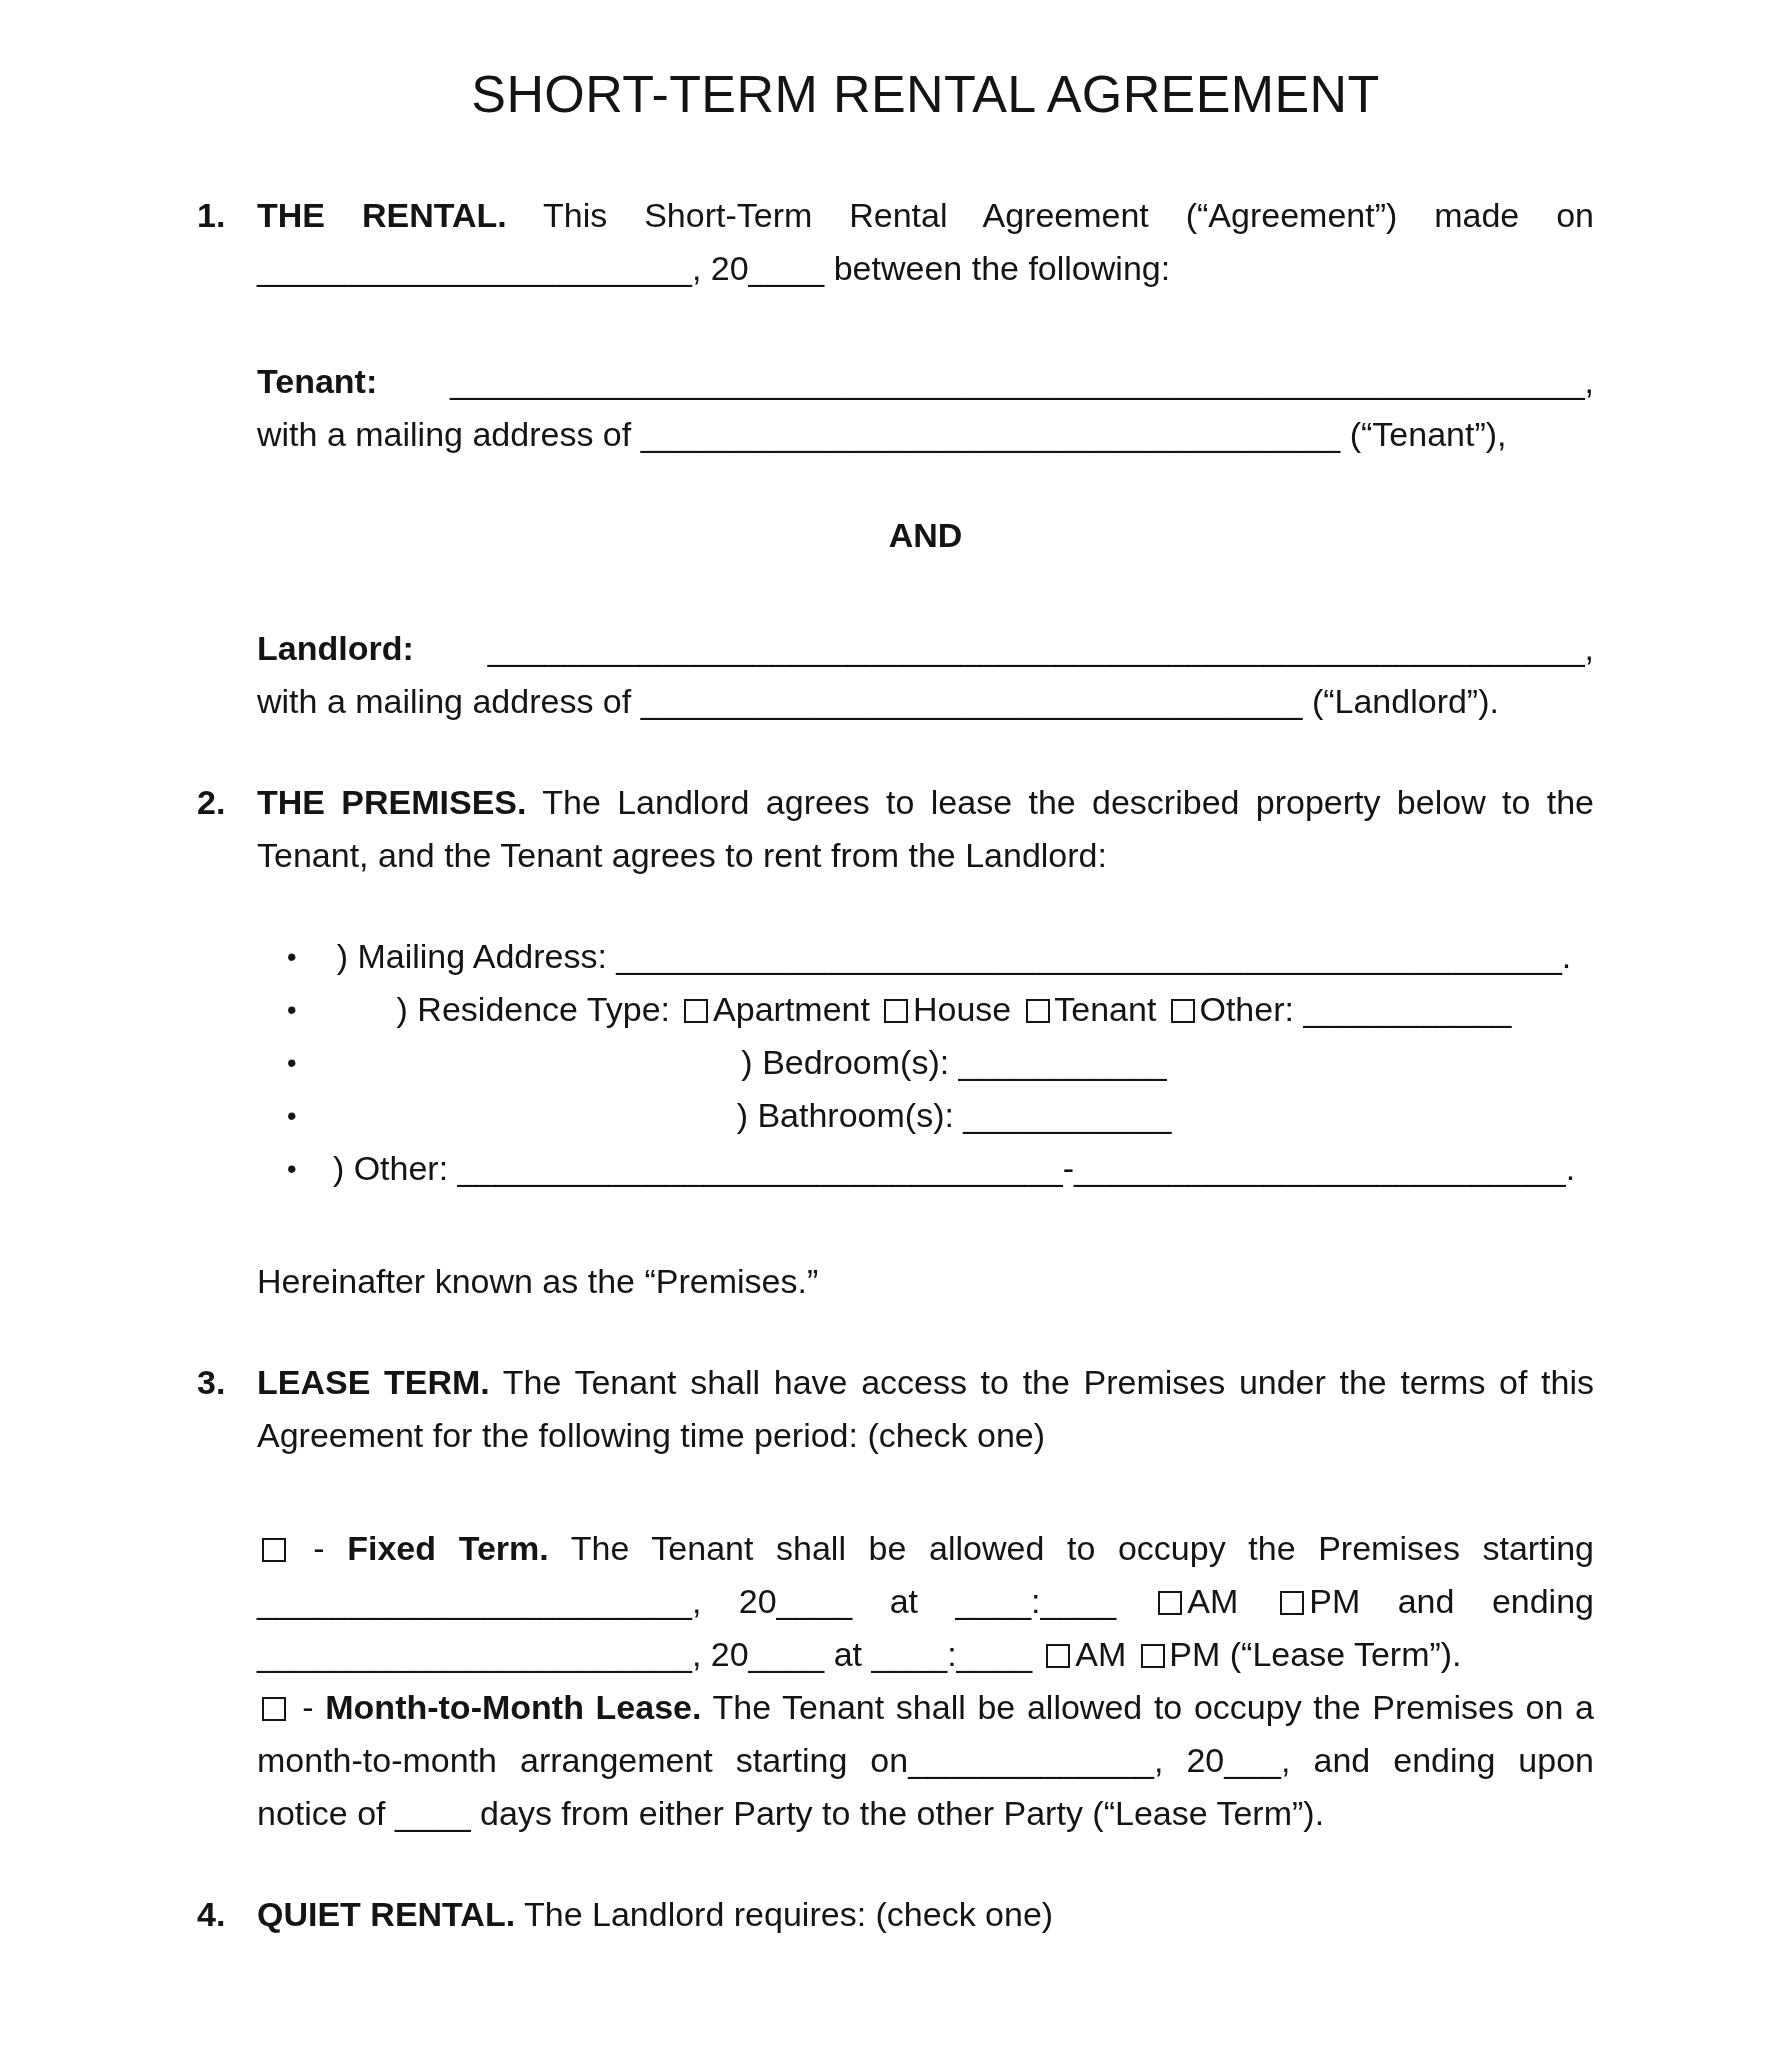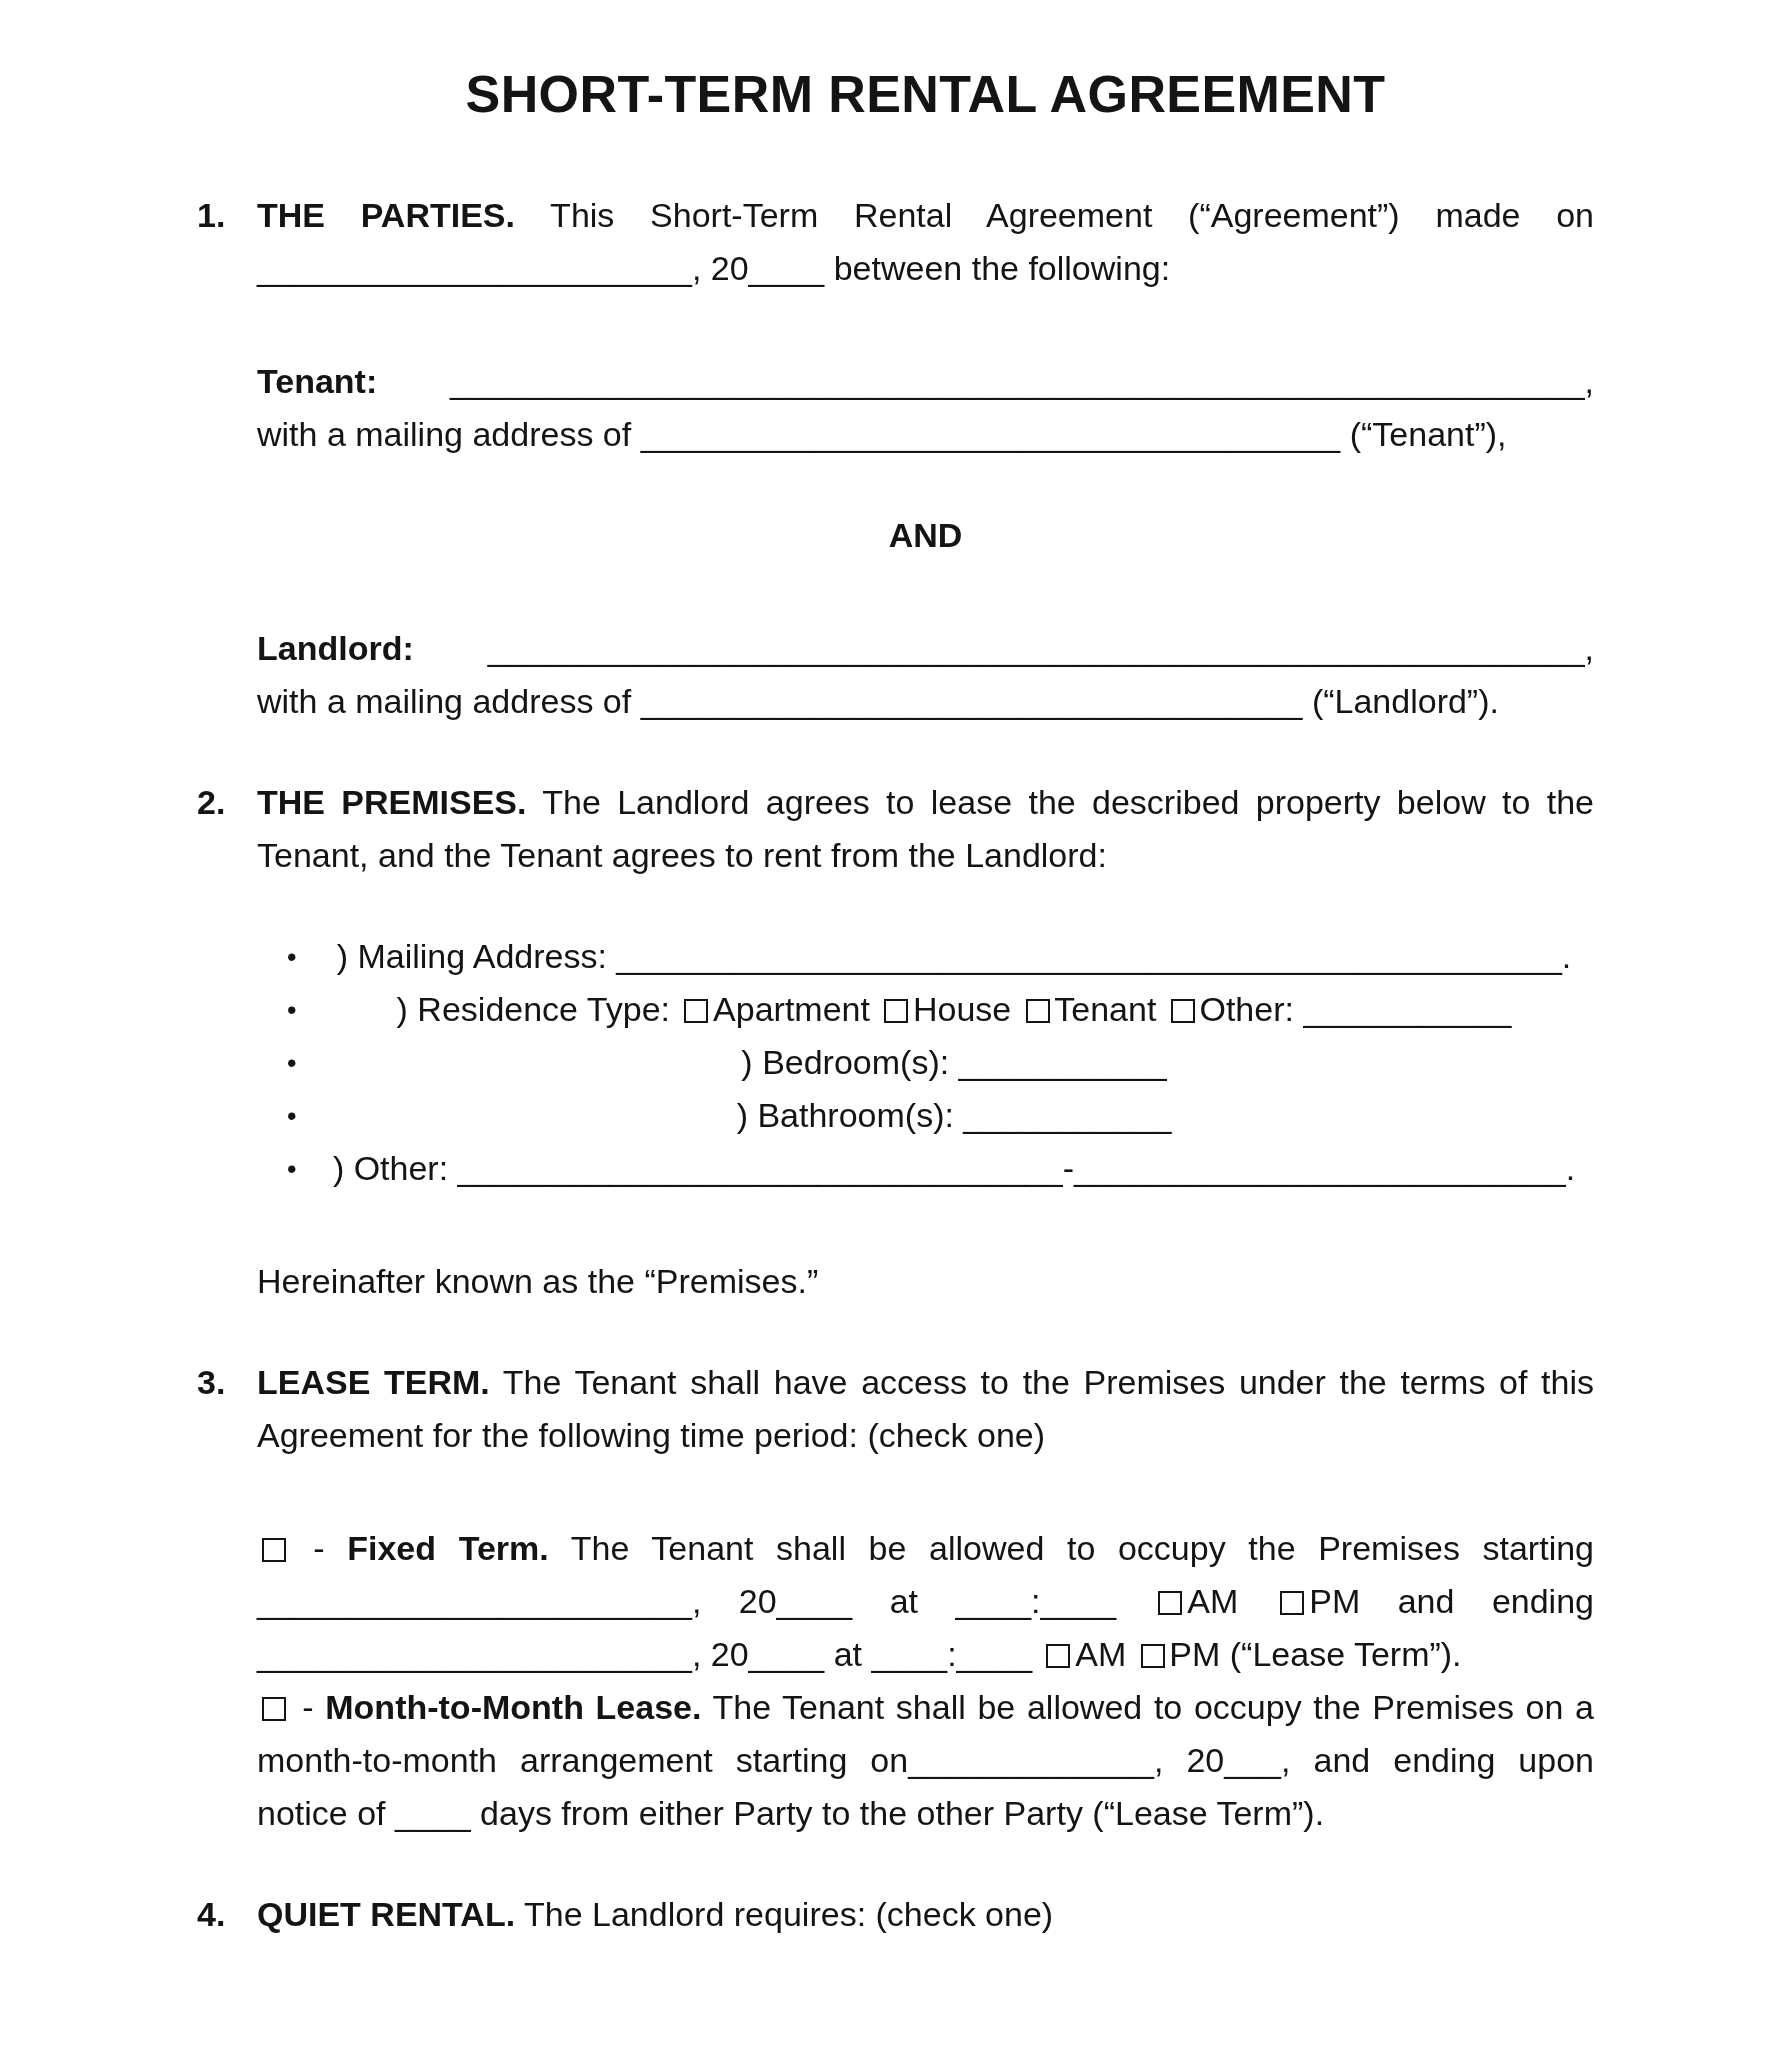--- a/index.html
+++ b/index.html
@@ -16,21 +16,21 @@
     color: #141414;
   }
   .page {
     width: 1779px;
     height: 2064px;
     padding: 63px 185px 0 197px;
   }
   .doc-title {
     font-size: 52px;
     line-height: 63px;
-    font-weight: bold;
+    font-weight: normal;
     text-align: center;
     margin-left: 60px;
     margin-bottom: 63px;
     letter-spacing: 0.4px;
   }
   .section {
     display: flex;
     margin-top: 48px;
   }
   .section.first { margin-top: 0; }
@@ -75,21 +75,21 @@
 </head>
 <body>
 
 <div class="page">
 
   <div class="doc-title">SHORT-TERM RENTAL AGREEMENT</div>
 
   <div class="section first">
     <div class="num">1.</div>
     <div class="sec-body">
-      <p class="p"><b>THE PARTIES.</b>
+      <p class="p"><b>THE RENTAL.</b>
         <span>This Short-Term Rental Agreement (“Agreement”) made on _______________________, 20____ between the following:</span></p>
 
       <p class="p block"><b>Tenant:</b>
         <span>____________________________________________________________,</span>
         <span>with a mailing address of _____________________________________ (“Tenant”),</span></p>
 
       <div class="center-line">AND</div>
 
       <p class="p block"><b>Landlord:</b>
         <span>__________________________________________________________,</span>

